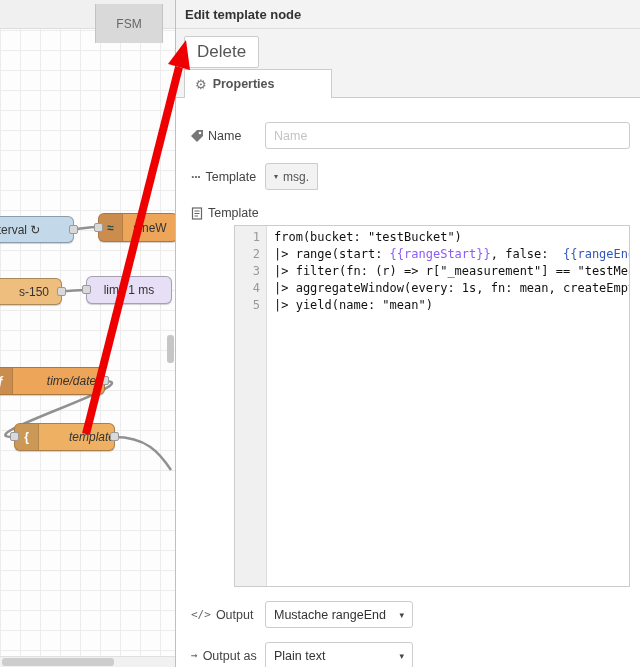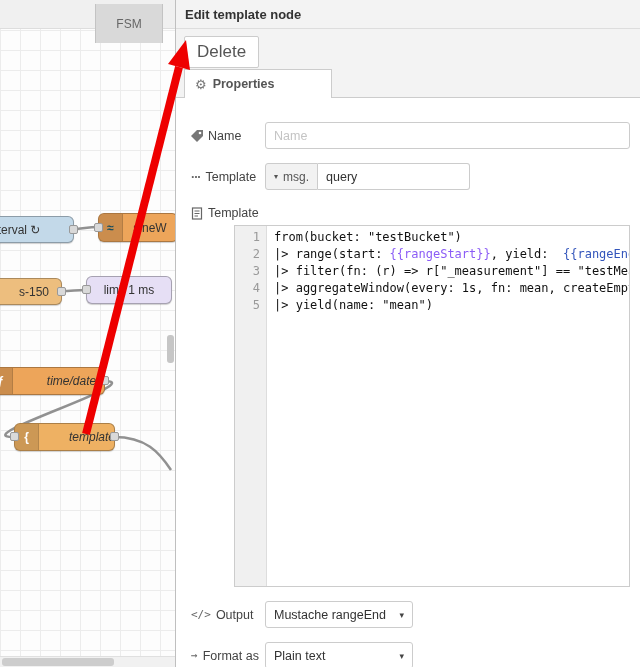--- a/index.html
+++ b/index.html
@@ -185,21 +185,20 @@
       <div class="frow">
         <label class="flabel">
           <span class="picon">···</span>
           <span>Template</span>
         </label>
         <div class="typed-input">
           <button class="ti-btn">
             <span class="caret">▾</span>
             <span>msg.</span>
           </button>
-          <input class="ti-input" value="query" style="">
         </div>
       </div>
 
       <div class="frow trow">
         <label class="flabel">
           <svg width="12" height="13" viewBox="0 0 12 13">
             <rect x="1.5" y="1" width="9" height="11" fill="none" stroke="#666" stroke-width="1.2"></rect>
             <line x1="3.5" y1="4" x2="8.5" y2="4" stroke="#666"></line>
             <line x1="3.5" y1="6.5" x2="8.5" y2="6.5" stroke="#666"></line>
             <line x1="3.5" y1="9" x2="7" y2="9" stroke="#666"></line>
@@ -211,42 +210,42 @@
       <div class="editor">
         <div class="gutter">
             <div class="gut-line">1</div>
             <div class="gut-line">2</div>
             <div class="gut-line">3</div>
             <div class="gut-line">4</div>
             <div class="gut-line">5</div>
           </div>
         <div class="code">
             <div class="code-line"><span>from(bucket: "testBucket")</span></div>
-            <div class="code-line"><span>|&gt; range(start: </span><span style="color: #8b5cf6;">{{rangeStart}}</span><span>, yield:  </span><span style="color: rgb(51, 85, 187);">{{rangeEnd}}</span></div>
+            <div class="code-line"><span>|&gt; range(start: </span><span style="color: #8b5cf6;">{{rangeStart}}</span><span>, false:  </span><span style="color: rgb(51, 85, 187);">{{rangeEnd}}</span></div>
             <div class="code-line"><span>|&gt; filter(fn: (r) =&gt; r["_measurement"] == "testMeasurement")</span></div>
             <div class="code-line"><span>|&gt; aggregateWindow(every: 1s, fn: mean, createEmpty: false)</span></div>
             <div class="code-line"><span>|&gt; yield(name: "mean")</span></div>
           </div>
       </div>
 
       <div class="frow">
         <label class="flabel">
           <span class="ficon">&lt;/&gt;</span>
           <span>Output</span>
         </label>
         <div class="select">
           <span>Mustache rangeEnd</span>
           <span class="scaret">▾</span>
         </div>
       </div>
 
       <div class="frow">
         <label class="flabel">
           <span class="ficon">→</span>
-          <span>Format as</span>
+          <span>Output as</span>
         </label>
         <div class="select">
           <span>Plain text</span>
           <span class="scaret">▾</span>
         </div>
       </div>
 
     </div>
   </div>
 

